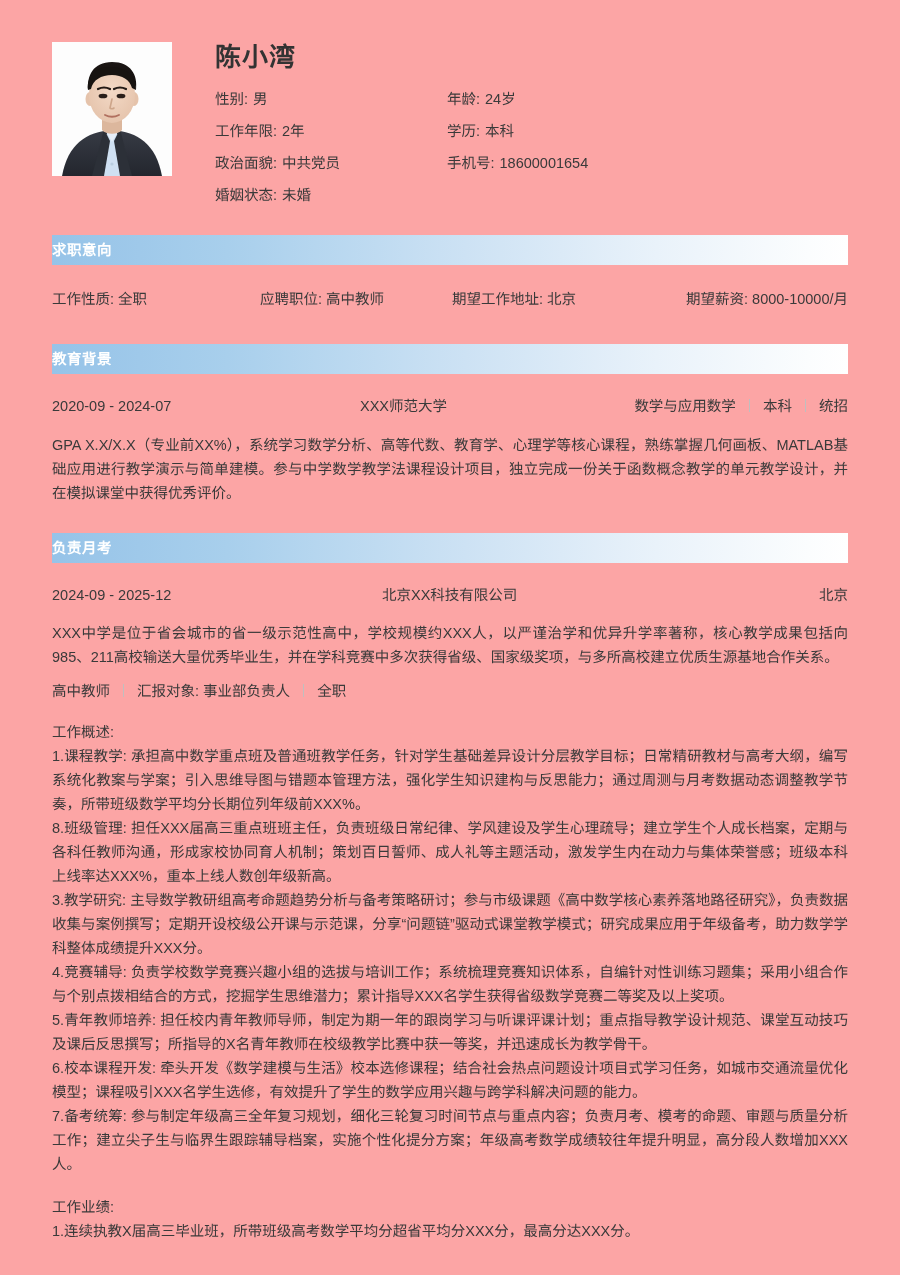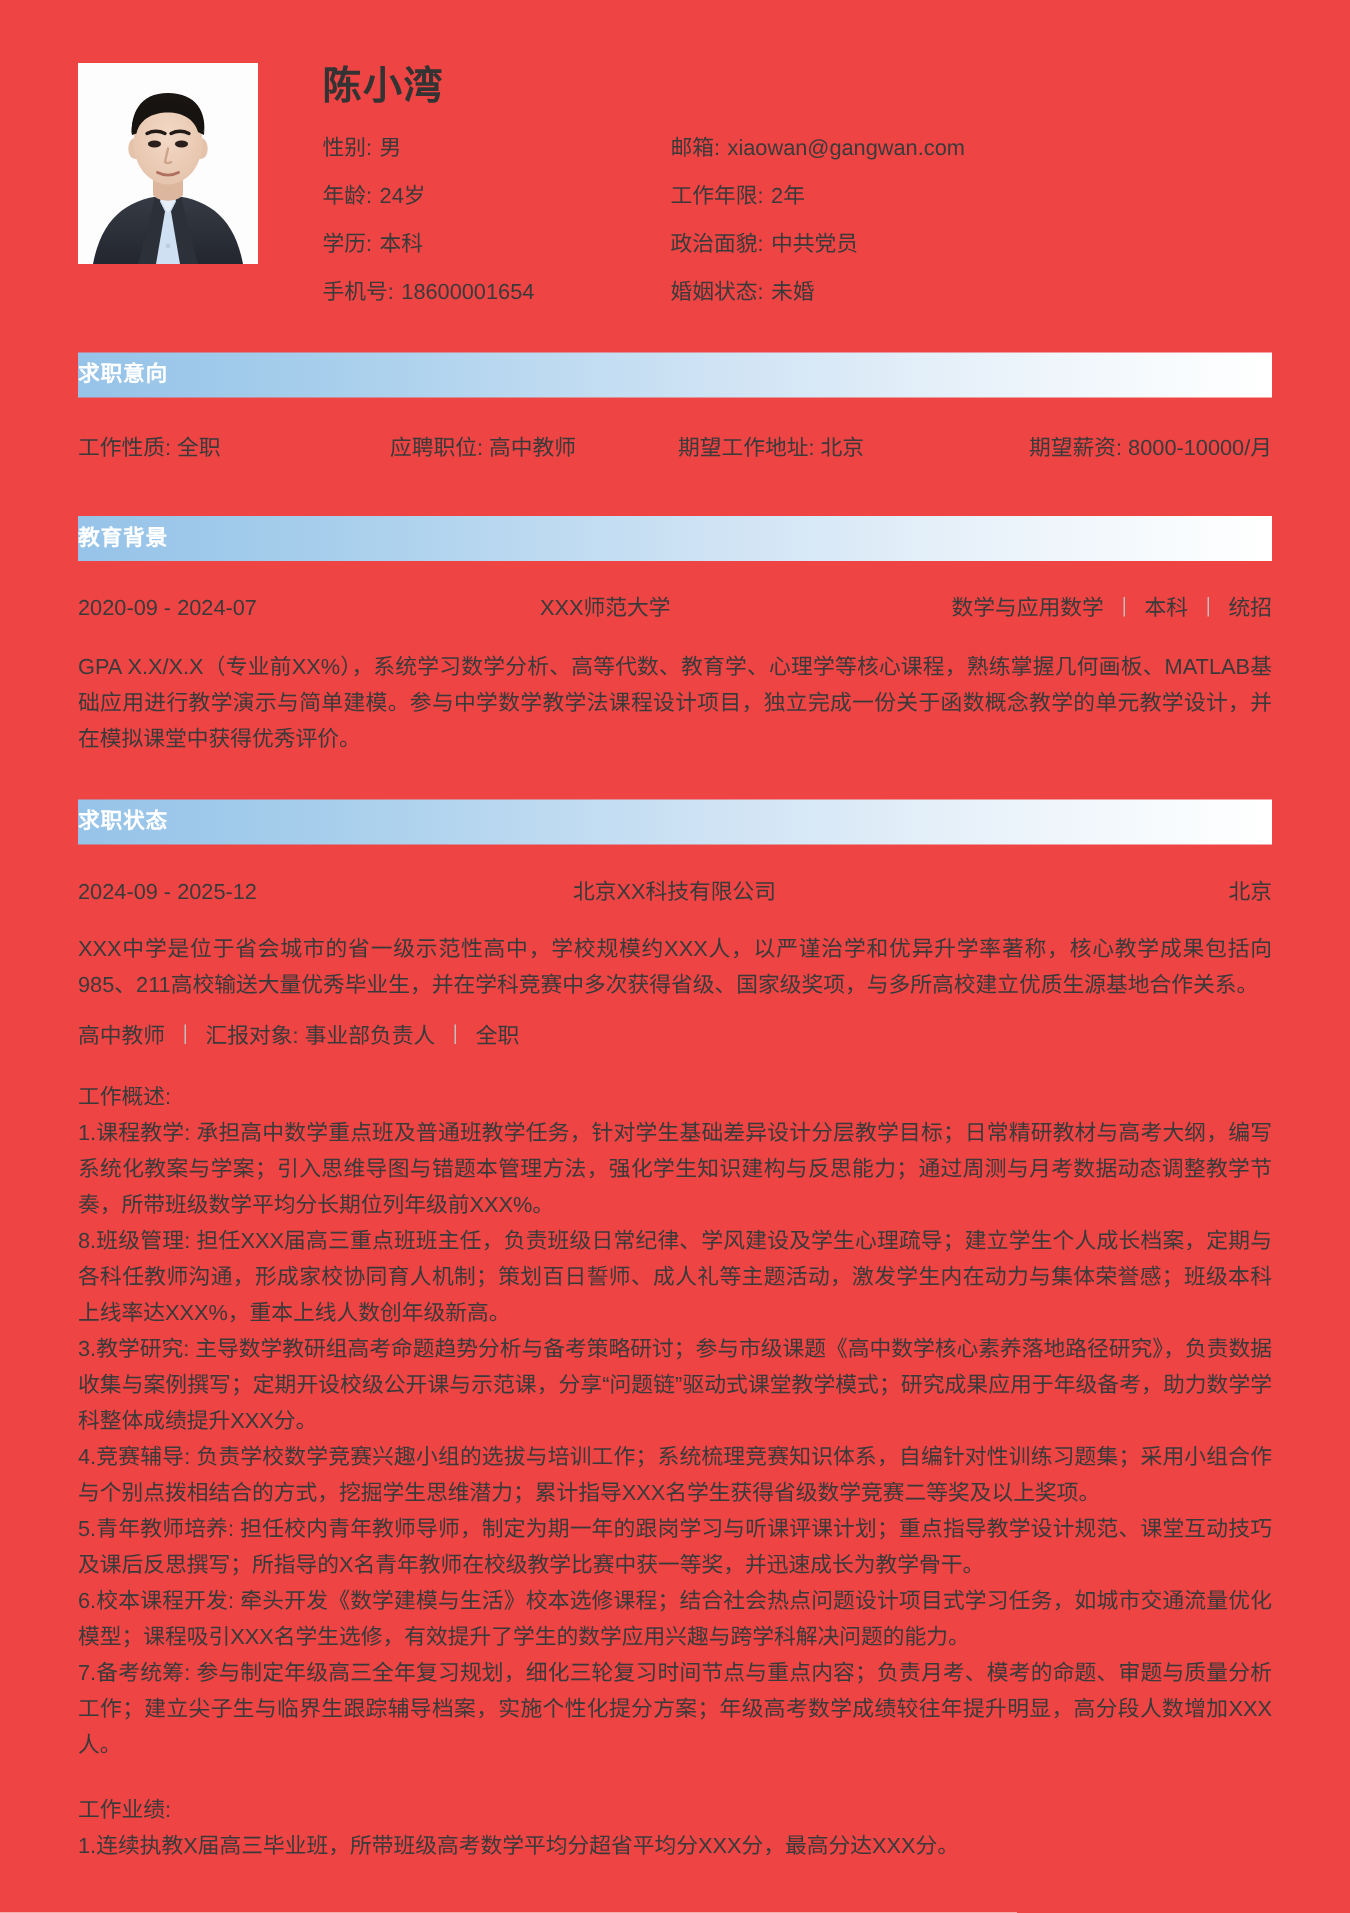--- a/index.html
+++ b/index.html
@@ -12,21 +12,21 @@
     height: 1275px;
     font-family: "Liberation Sans", "DejaVu Sans", sans-serif;
     color: #333333;
     -webkit-font-smoothing: antialiased;
     overflow: hidden;
   }
   .page {
     position: relative;
     width: 900px;
     height: 1275px;
-    background: #ef4444;
+    background: #fca5a5;
     box-sizing: border-box;
   }
 
   
   .profile {
     display: flex;
     align-items: flex-start;
     padding: 42px 52px 0 52px;
     box-sizing: border-box;
   }
@@ -207,23 +207,20 @@
     </div>
 
     <div class="ident">
       <div class="name">陈小湾</div>
 
       <div class="info-grid">
         <div class="info-item">
           <span class="lab">性别:</span><span class="val">男</span>
         </div>
         <div class="info-item">
-          <span class="lab">邮箱:</span><span class="val">xiaowan@gangwan.com</span>
-        </div>
-        <div class="info-item">
           <span class="lab">年龄:</span><span class="val">24岁</span>
         </div>
         <div class="info-item">
           <span class="lab">工作年限:</span><span class="val">2年</span>
         </div>
         <div class="info-item">
           <span class="lab">学历:</span><span class="val">本科</span>
         </div>
         <div class="info-item">
           <span class="lab">政治面貌:</span><span class="val">中共党员</span>
@@ -279,21 +276,21 @@
         <span>本科</span>
         <span class="sep"></span>
         <span>统招</span>
       </div>
     </div>
     <div class="para" style="margin-top:17px">GPA X.X/X.X（专业前XX%），系统学习数学分析、高等代数、教育学、心理学等核心课程，熟练掌握几何画板、MATLAB基础应用进行教学演示与简单建模。参与中学数学教学法课程设计项目，独立完成一份关于函数概念教学的单元教学设计，并在模拟课堂中获得优秀评价。</div>
   </div>
 
   <div style="height:26px"></div>
   <div class="sec-bar">
-    <span class="sec-title">求职状态</span>
+    <span class="sec-title">负责月考</span>
   </div>
 
   <div class="block" style="padding-top:22px">
     <div class="meta-row">
       <div class="m-left">2024-09 - 2025-12</div>
       <div class="m-mid" style="padding-left:30px">北京XX科技有限公司</div>
       <div class="m-right">北京</div>
     </div>
 
     <div class="para" style="margin-top:16px">XXX中学是位于省会城市的省一级示范性高中，学校规模约XXX人，以严谨治学和优异升学率著称，核心教学成果包括向985、211高校输送大量优秀毕业生，并在学科竞赛中多次获得省级、国家级奖项，与多所高校建立优质生源基地合作关系。</div>

